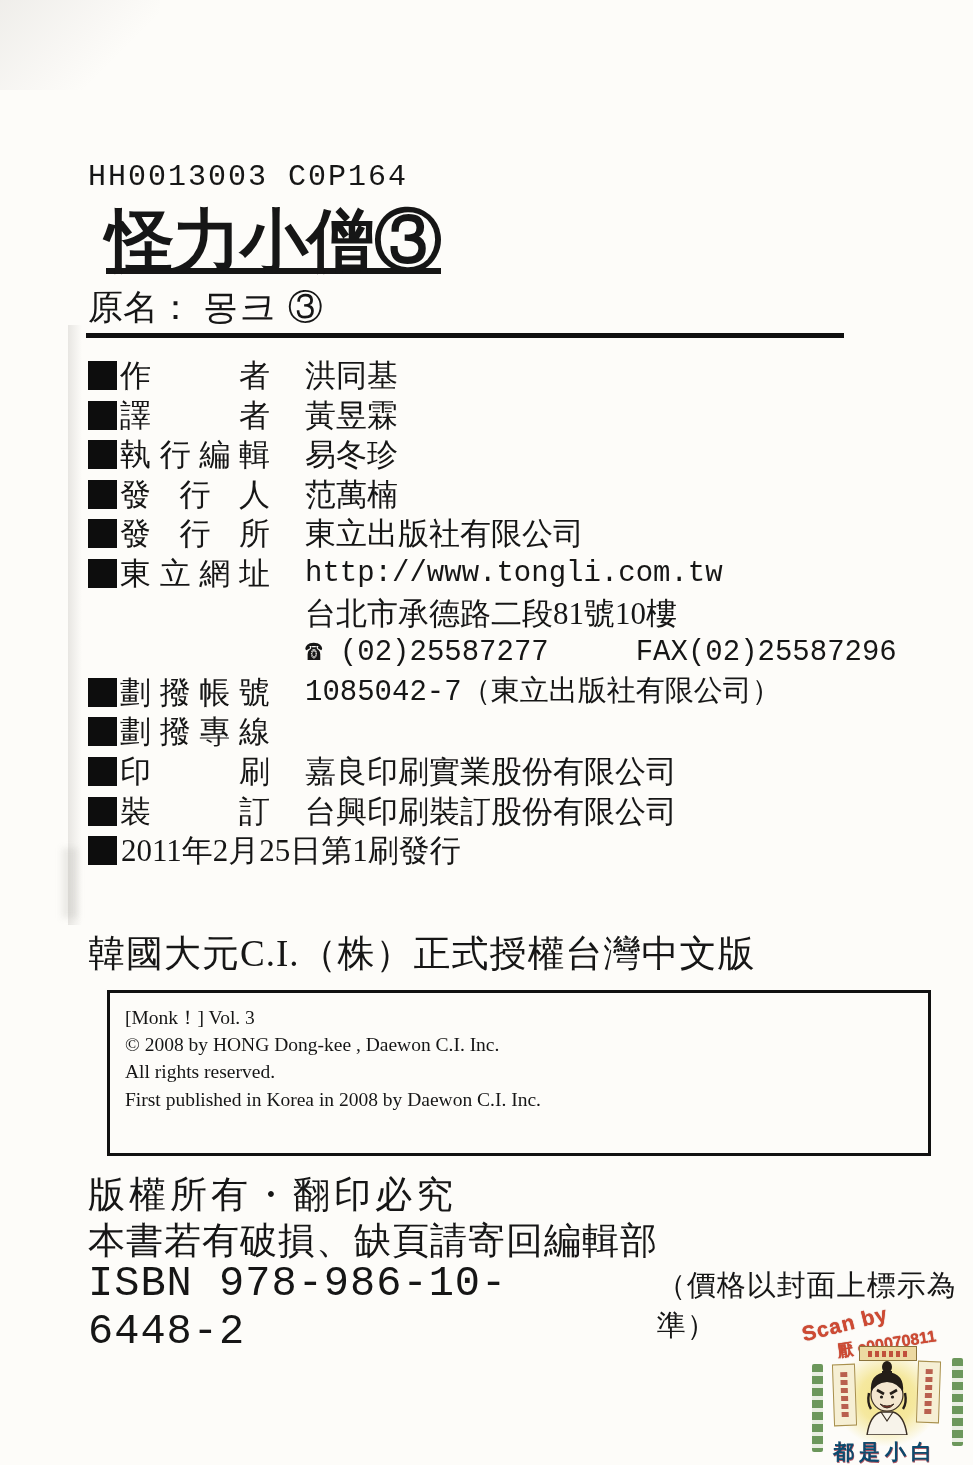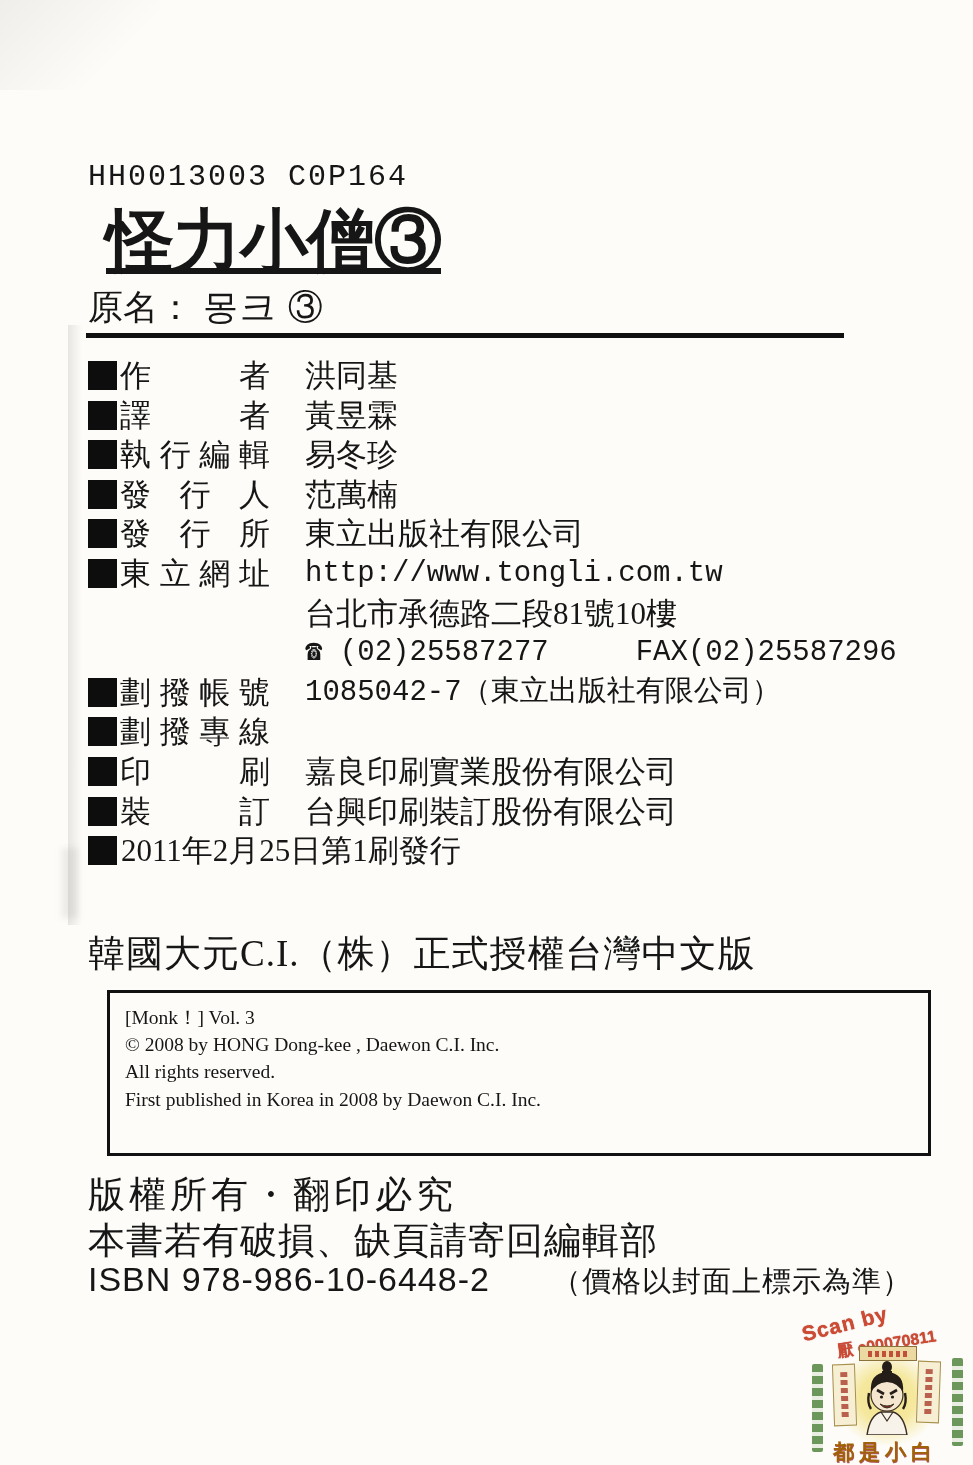--- a/index.html
+++ b/index.html
@@ -35,21 +35,21 @@
 
   .license{position:absolute;left:88px;top:929px;font-size:37px;letter-spacing:1px;}
 
   .legal-box{position:absolute;left:85px;top:990px;width:824px;height:166px;
     border:3px solid #111;box-sizing:border-box;padding:11px 15px;margin-left:22px;}
   .legal-line{font-size:19.5px;line-height:27.2px;white-space:nowrap;}
 
   .copyright{position:absolute;left:88px;top:1170px;font-size:37px;letter-spacing:4px;}
   .damage{position:absolute;left:88px;top:1216px;font-size:37px;letter-spacing:1px;}
   .isbn-line{position:absolute;left:88px;top:1260px;display:flex;align-items:baseline;}
-  .isbn{font-family:Liberation Sans, sans-serif;font-size:34px;letter-spacing:1px;}
+  .isbn{font-family:Liberation Mono, monospace;font-size:42px;letter-spacing:1px;}
   .price{font-size:29px;margin-left:62px;letter-spacing:1px;}
 
   
   .watermark{position:absolute;left:795px;top:1302px;width:178px;height:163px;}
   .scanby1{position:absolute;left:6px;top:10px;transform:rotate(-14deg);
     font-family:"Liberation Sans","DejaVu Sans",sans-serif;font-weight:700;font-size:21px;
     color:#cf4a33;letter-spacing:1px;text-shadow:0 0 1px #9e3322;}
   .scanby2{position:absolute;left:42px;top:32px;transform:rotate(-9deg);
     font-family:"Liberation Sans","DejaVu Sans",sans-serif;font-weight:700;font-size:16px;
     color:#cf4a33;text-shadow:0 0 1px #9e3322;}
@@ -65,21 +65,21 @@
   .banner.bleft{left:24px;top:18px;transform:rotate(-2deg);}
   .banner.bright{left:108px;top:15px;transform:rotate(2deg);}
   .banner-marks{width:7px;height:46px;
     background:repeating-linear-gradient(to bottom,rgba(170,60,45,.8) 0 5px,transparent 5px 8px);}
   .side-text{position:absolute;width:11px;height:88px;border-radius:2px;filter:blur(.4px);
     background:repeating-linear-gradient(to bottom,rgba(92,140,74,.9) 0 8px,rgba(92,140,74,.12) 8px 12px);}
   .side-text.sleft{left:3px;top:18px;}
   .side-text.sright{left:143px;top:12px;}
   .face-svg{position:absolute;left:48px;top:13px;width:60px;height:76px;}
   .caption{position:absolute;left:0;right:4px;top:92px;text-align:center;
-    font-size:21px;font-weight:700;color:#a16207;letter-spacing:5px;
+    font-size:21px;font-weight:700;color:#0c4a6e;letter-spacing:5px;
     text-shadow:.6px .6px 0 #b05560;}
 </style>
 </head>
 <body>
 
 <div class="scan-corner"></div>
 <div class="scan-edge"></div>
 <div class="scan-smudge"></div>
 
 <div class="code">HH0013003 C0P164</div>

